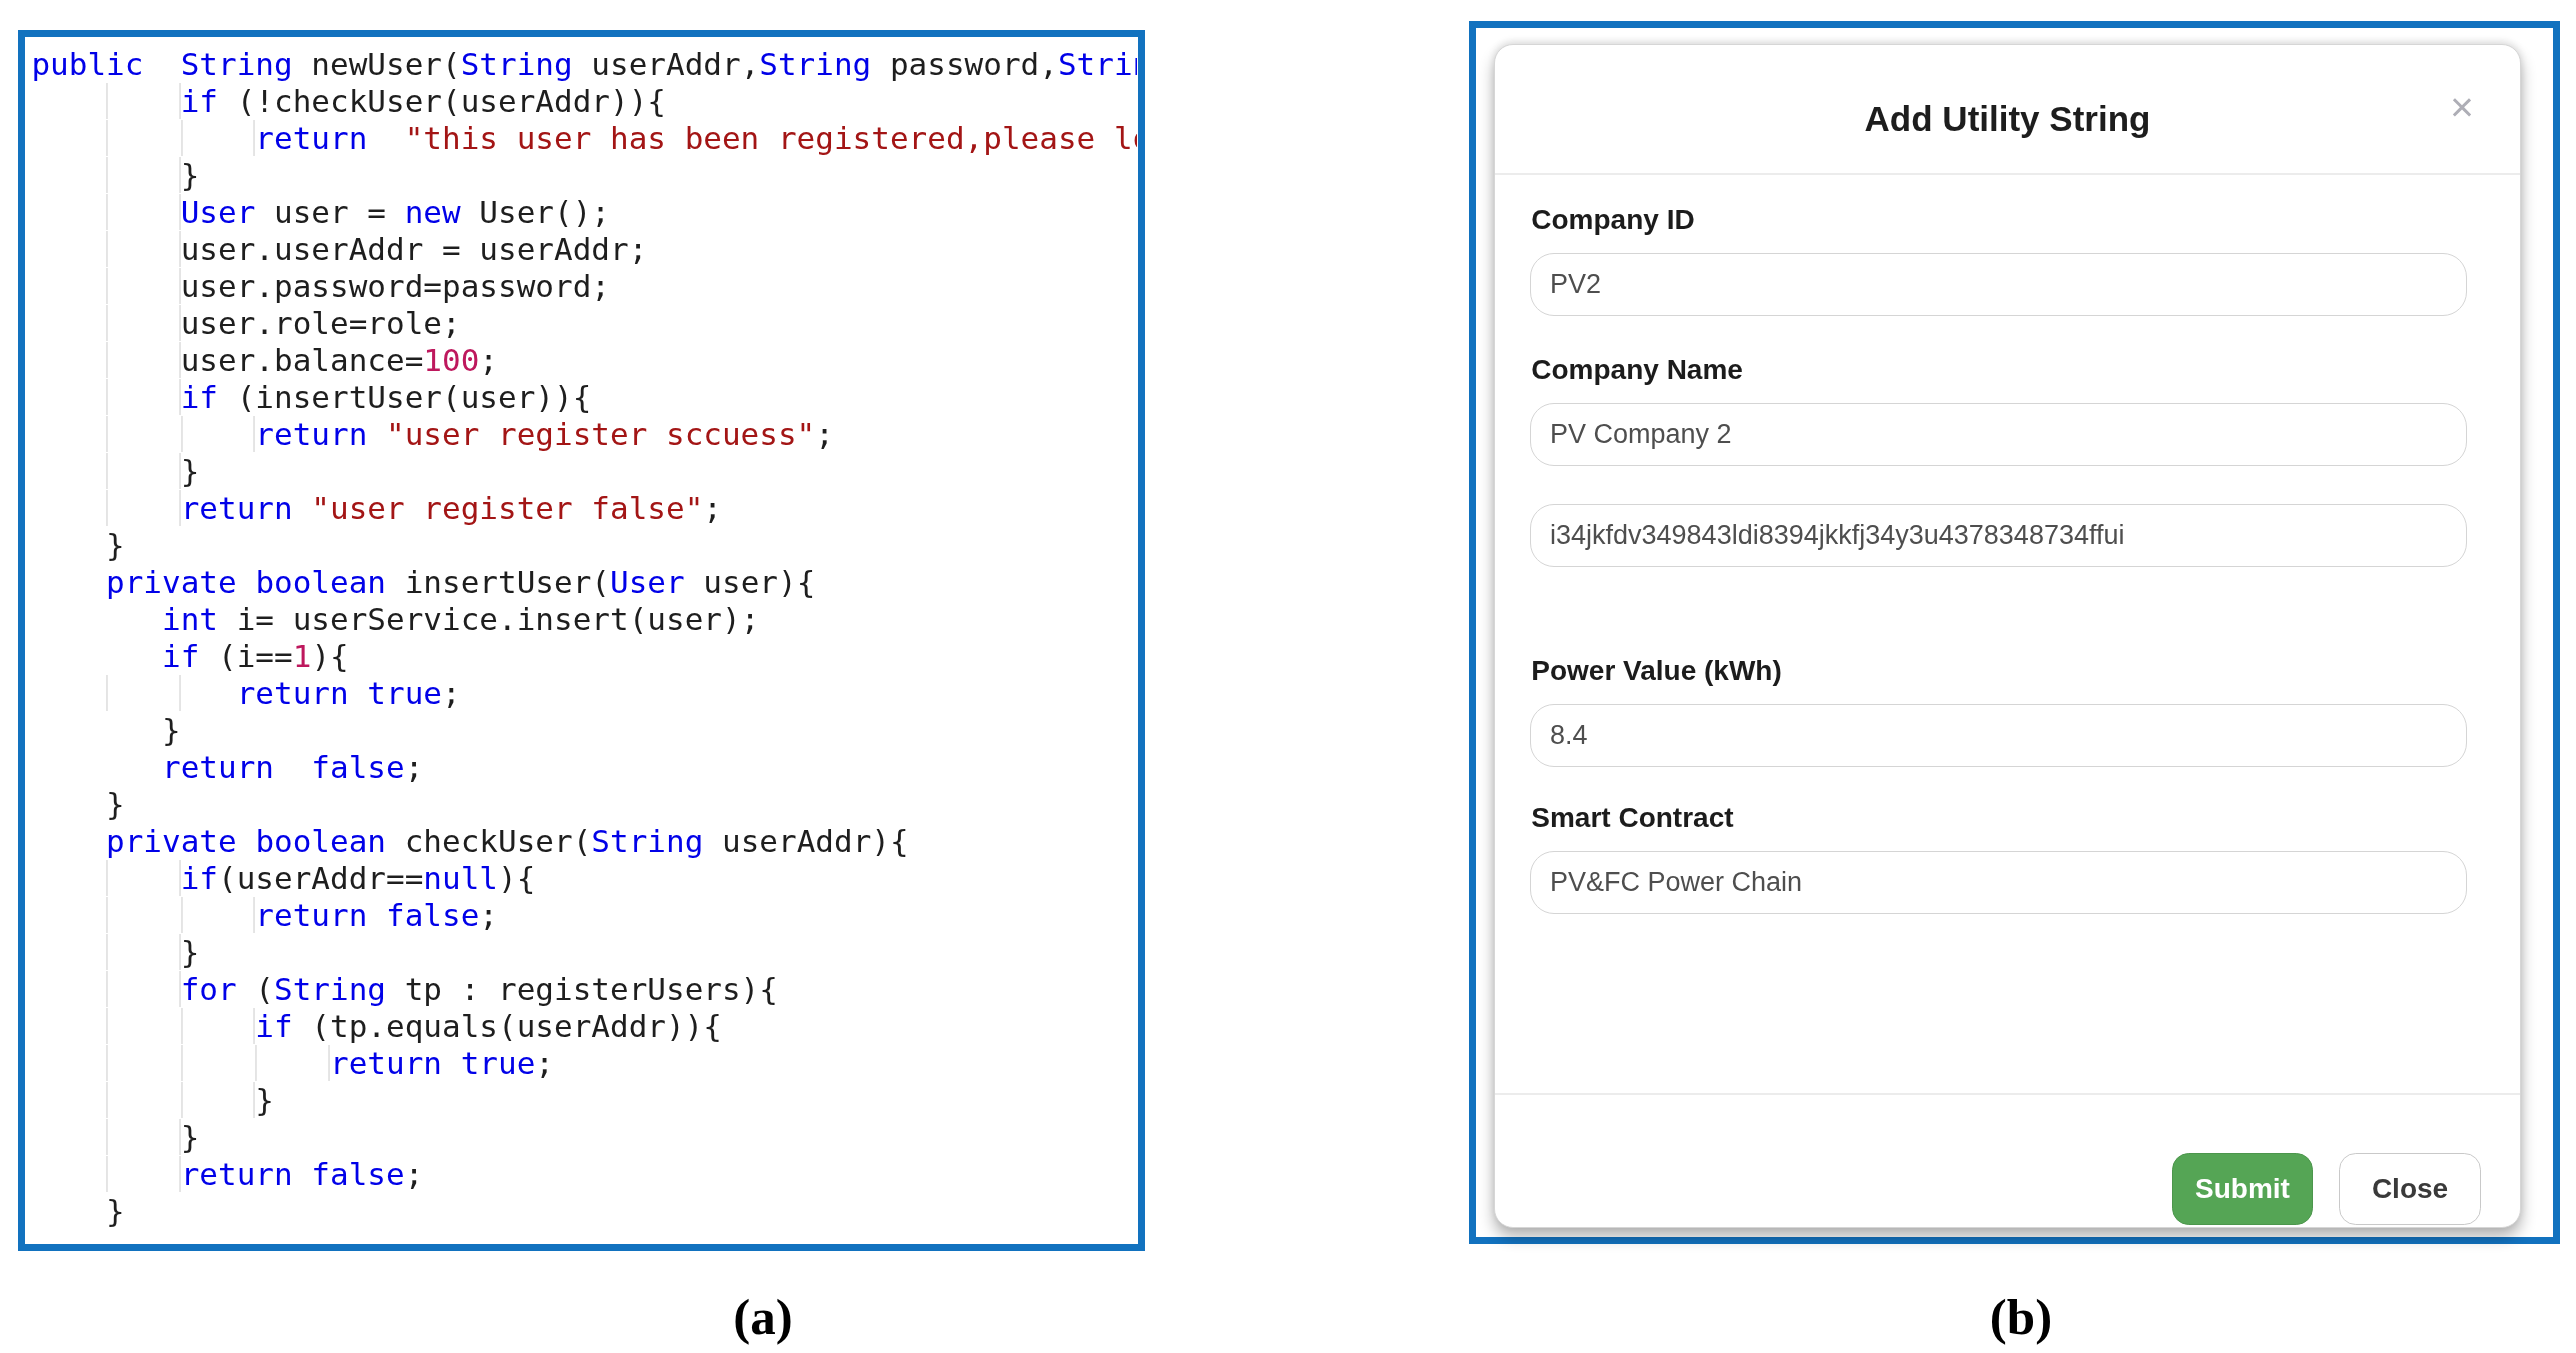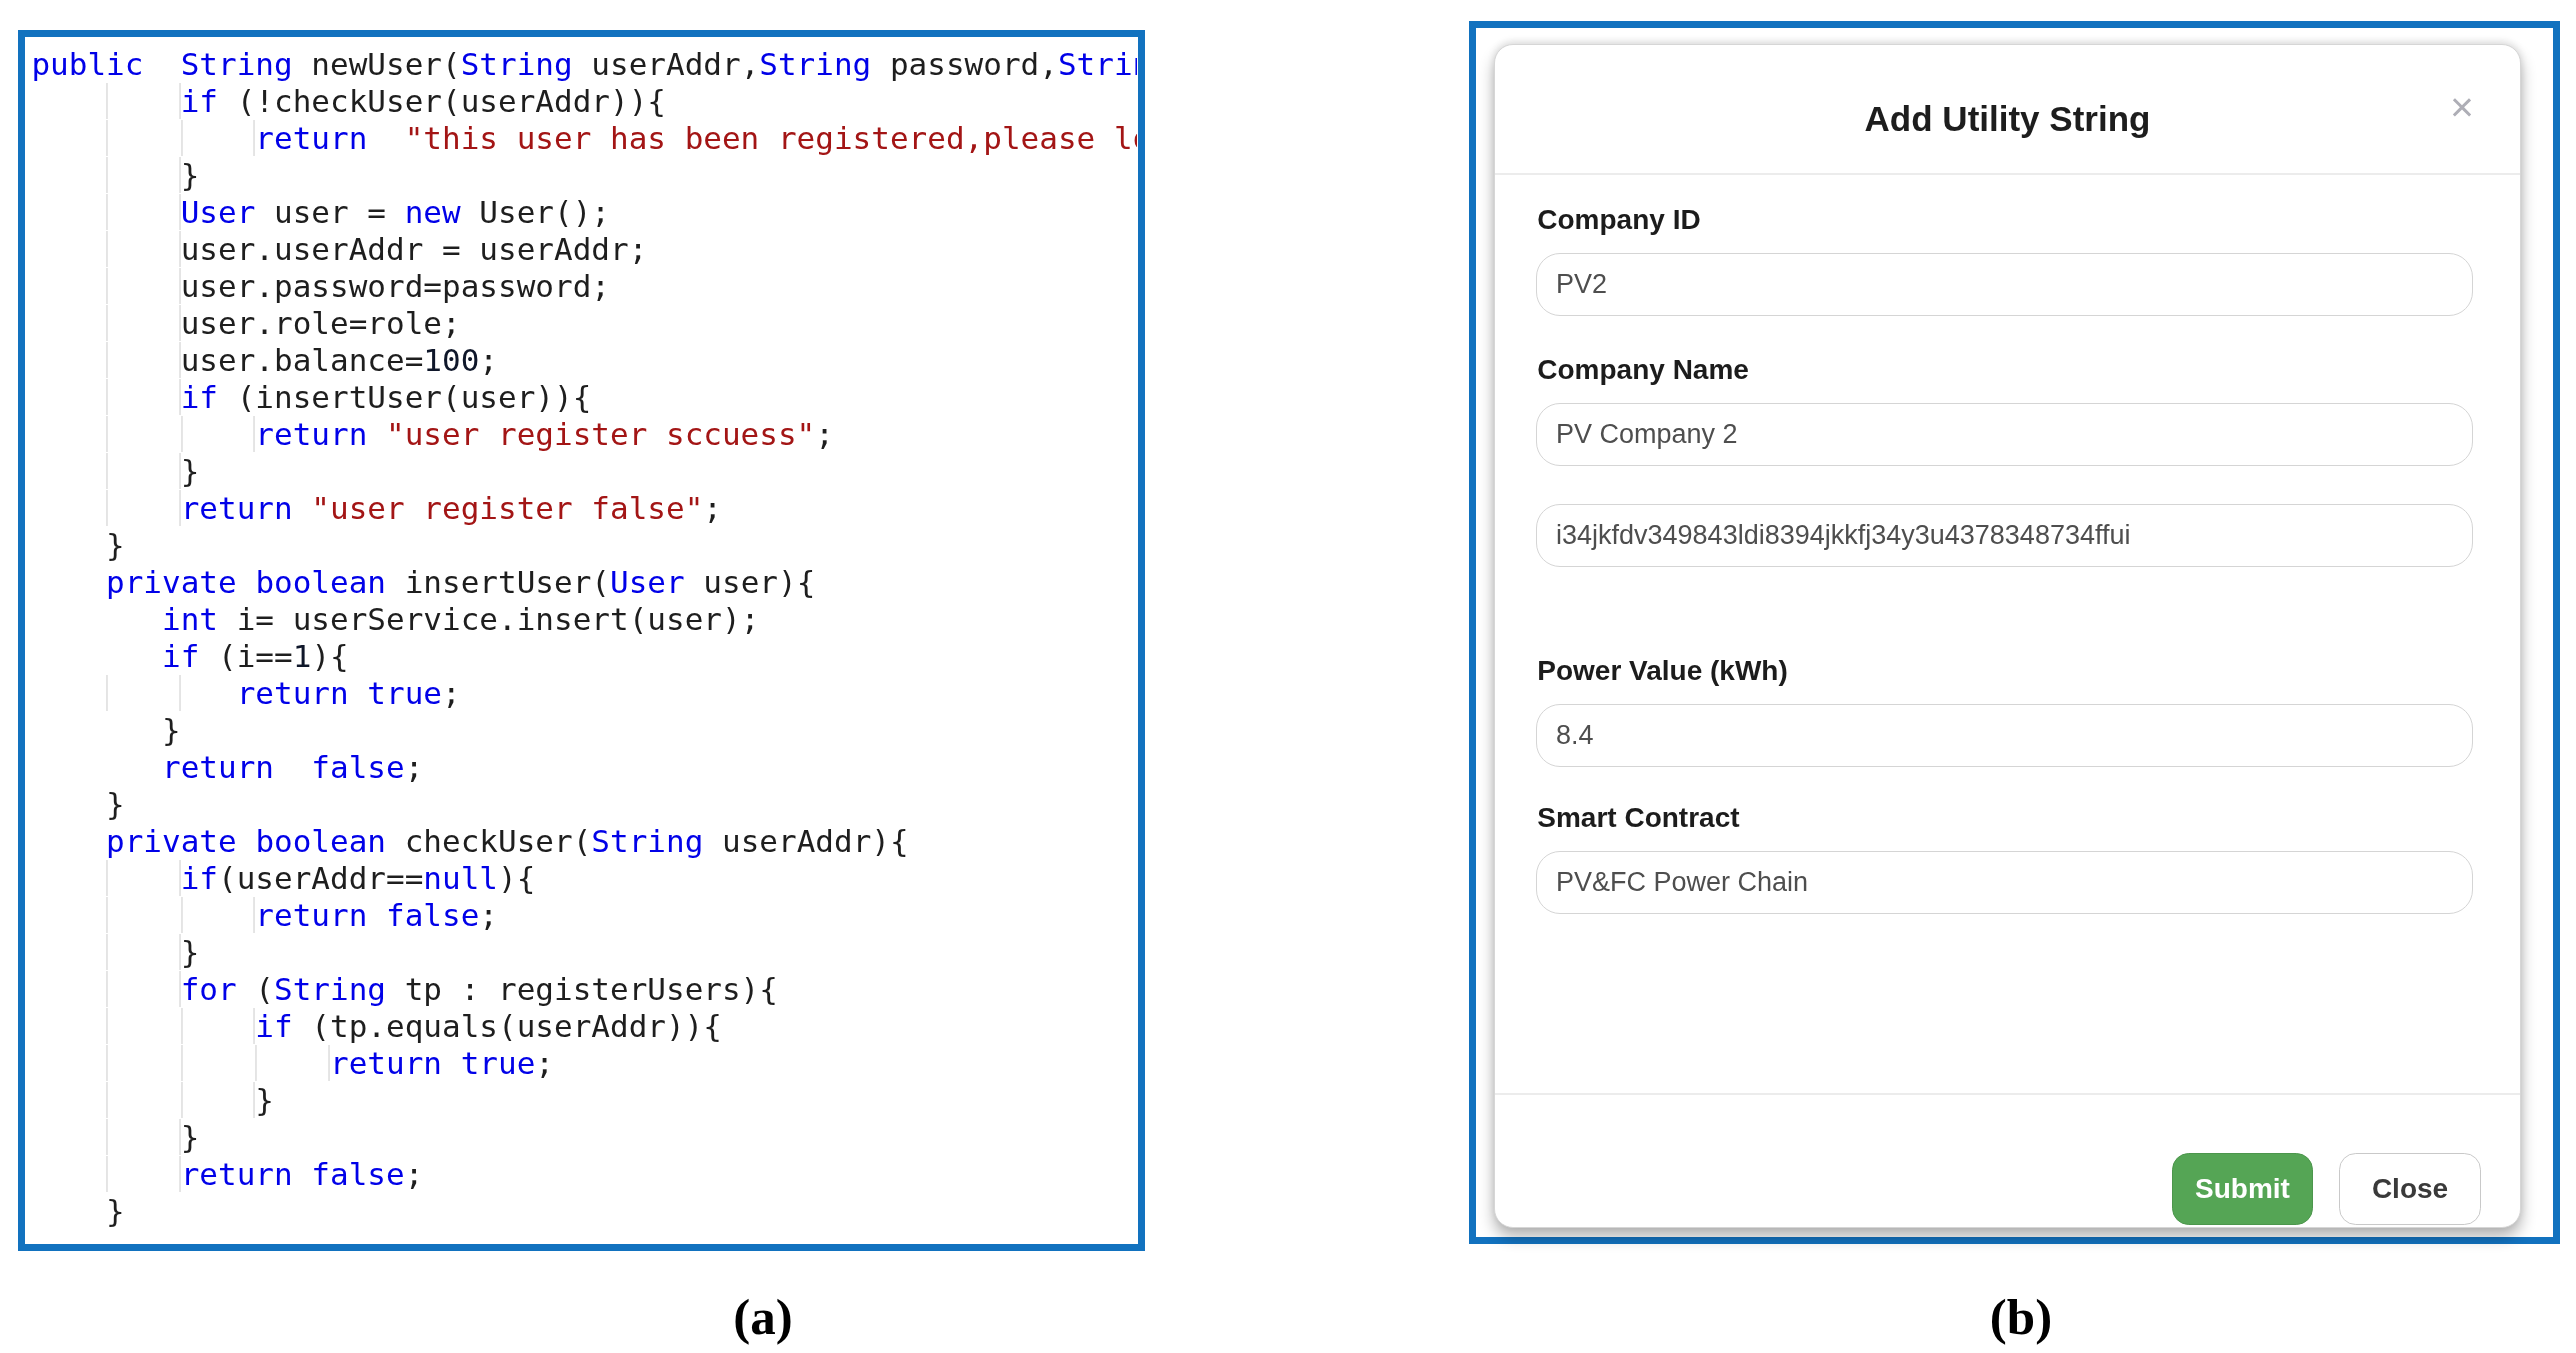--- a/index.html
+++ b/index.html
@@ -7,40 +7,40 @@
          font-family:"Liberation Sans", sans-serif;}
 
   
   .panel-a{position:absolute;left:18px;top:30px;width:1127px;height:1221px;
            border:7.7px solid #1272bf;background:#ffffff;box-sizing:border-box;}
   .code{position:absolute;left:6.4px;top:9px;right:1.3px;bottom:1.3px;
         font-family:"DejaVu Sans Mono", monospace;font-size:31px;line-height:37px;
         white-space:pre;color:#1e1e1e;overflow:hidden;}
   .tk-k{color:#0101e8;}
   .tk-s{color:#a31515;}
-  .tk-n{color:#0f172a;}
+  .tk-n{color:#be185d;}
   .tk-p{color:#1e1e1e;}
   .gl{box-shadow:inset 1.9px 0 0 #e4e4e4;}
   .gr{box-shadow:inset -1.9px 0 0 #e4e4e4;}
   .gl.gr{box-shadow:inset 1.9px 0 0 #e4e4e4, inset -1.9px 0 0 #e4e4e4;}
 
   
   .panel-b{position:absolute;left:1469px;top:20.5px;width:1091px;height:1223px;
            border:7.7px solid #1272bf;background:#ffffff;box-sizing:border-box;}
   .modal-card{position:absolute;left:18px;top:16.7px;width:1027px;height:1184px;
               background:#ffffff;border:1.3px solid #d6d6d6;border-radius:19px;box-sizing:border-box;
               box-shadow:0 9px 15.4px rgba(0,0,0,0.30), 0 -2.6px 7.7px rgba(0,0,0,0.10);}
   .modal-title{position:absolute;left:0;top:54px;width:100%;text-align:center;
                font-size:35px;font-weight:bold;color:#1d1d1d;margin:0;}
   .close-x{position:absolute;right:46px;top:42px;font-size:41px;line-height:41px;
            color:#aeaeb6;cursor:pointer;font-weight:400;}
   .hdr-divider{position:absolute;left:0;top:128px;width:100%;height:1.9px;background:#ececec;}
   .ftr-divider{position:absolute;left:0;top:1048px;width:100%;height:1.9px;background:#ececec;}
 
-  .fields{position:absolute;left:41px;top:0;width:937px;height:1048px;text-decoration:underline;}
+  .fields{position:absolute;left:35px;top:0;width:937px;height:1048px;text-decoration:underline;}
   .fgroup{position:absolute;left:0;width:100%;}
   .flabel{display:block;font-size:28px;font-weight:bold;color:#1c1c1c;margin:0 0 16.7px 1.3px;}
   .finput{display:block;width:100%;height:63px;box-sizing:border-box;
           border:1.3px solid #d5d5d5;border-radius:24px;background:#ffffff;
           font-family:"Liberation Sans", sans-serif;font-size:27px;color:#4e4e4e;
           padding:0 19px;outline:none;}
   .g1{top:159px;} .g2{top:309px;} .g3{top:459px;} .g4{top:610px;} .g5{top:757px;}
 
   .btn{position:absolute;top:1108px;height:72px;box-sizing:border-box;
        font-family:"Liberation Sans", sans-serif;font-size:28px;font-weight:bold;

